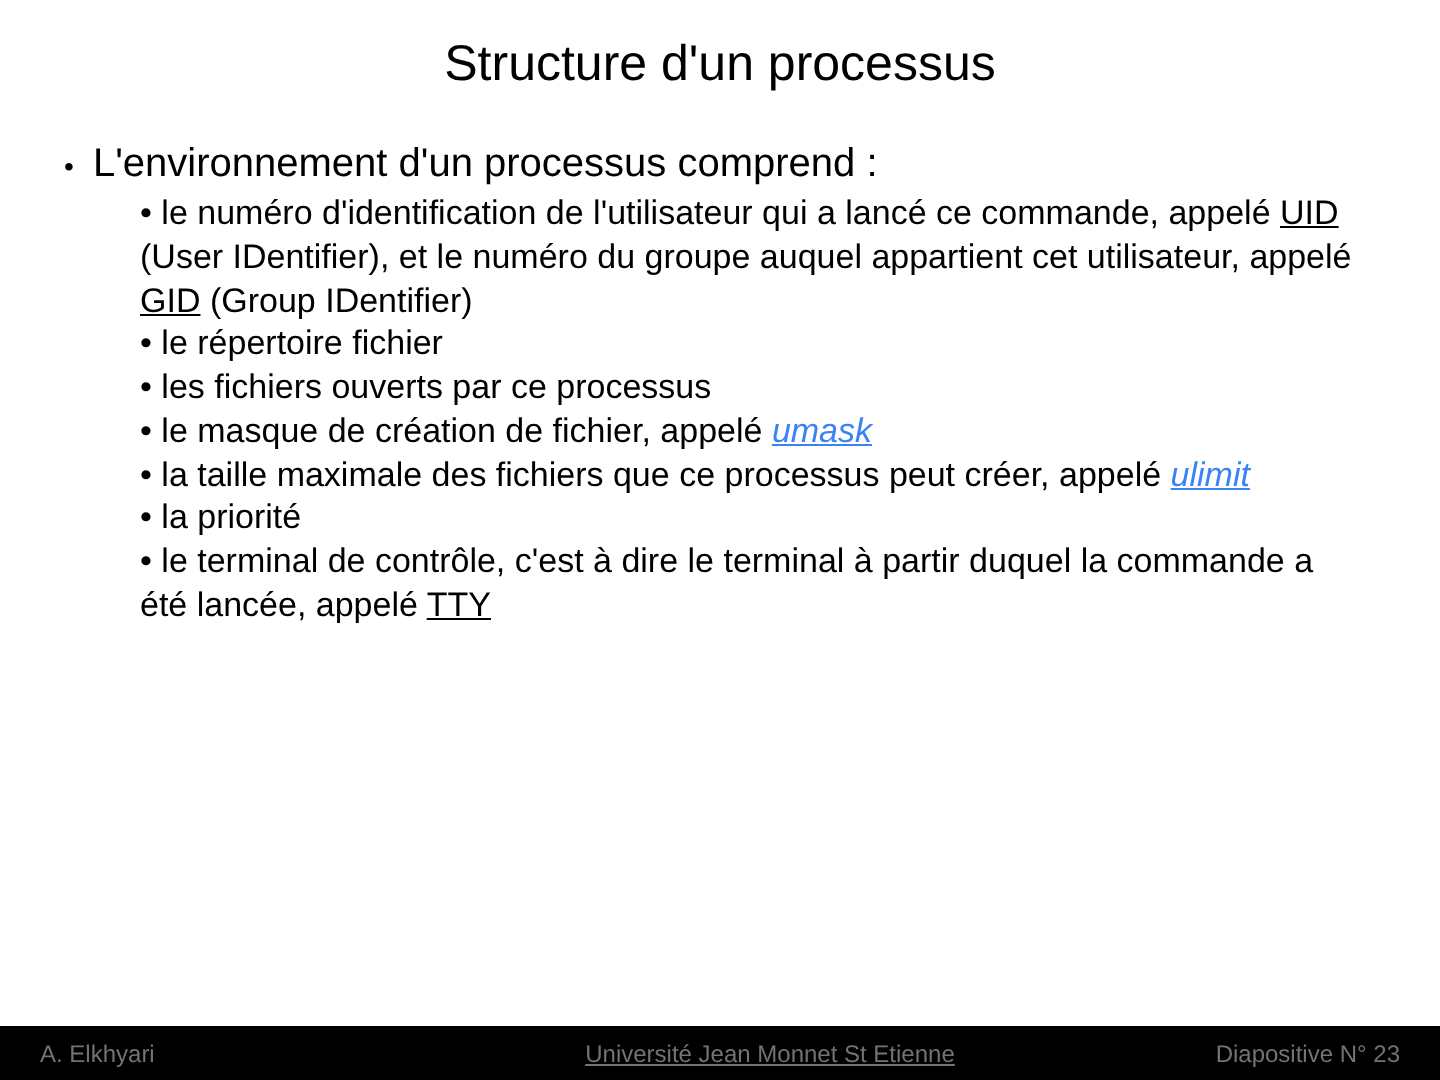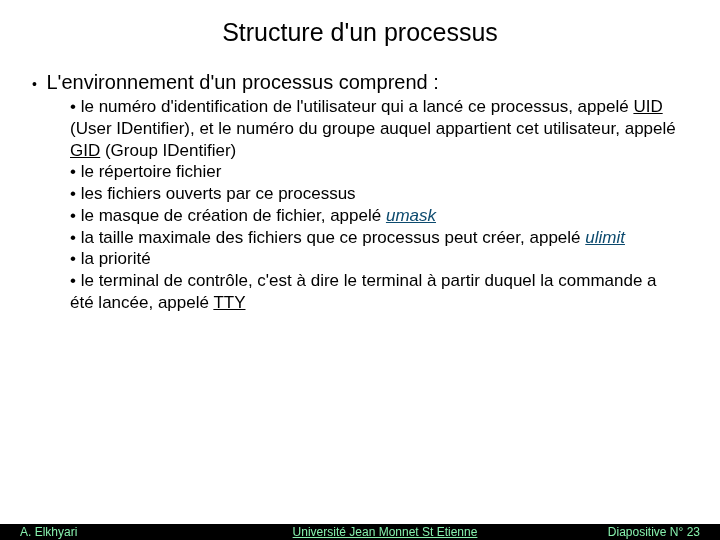--- a/index.html
+++ b/index.html
@@ -31,27 +31,27 @@
   }
   .lead .dot { font-size: 14px; vertical-align: middle; margin-right: 4px; }
   .body {
     font-size: 17px;
     line-height: 1.28;
     margin-left: 40px;
     margin-right: 10px;
   }
   .body p { margin: 0; }
   .u { text-decoration: underline; }
-  .g { color: #0c4a6e; font-style: italic; text-decoration: underline; }
+  .g { color: #3b82f6; font-style: italic; text-decoration: underline; }
   .footer {
     position: absolute;
     left: 0; right: 0; bottom: 0;
-    height: 16px;
+    height: 27px;
     background: #000;
-    color: #86efac;
+    color: #737373;
     font-family: Arial, Helvetica, sans-serif;
     font-size: 12px;
     display: flex;
     align-items: center;
   }
   .footer .left { flex: 0 0 200px; padding-left: 20px; }
   .footer .center { flex: 1; text-align: center; text-decoration: underline; }
   .footer .right { flex: 0 0 150px; text-align: right; padding-right: 20px; }
 </style>
 </head>
@@ -61,21 +61,21 @@
 
   <h1 class="title">Structure d'un processus</h1>
 
   <div class="lead">
     <span class="dot">•</span>
     <span>L'environnement d'un processus comprend :</span>
   </div>
 
   <div class="body">
     <p>
-      <span>• le numéro d'identification de l'utilisateur qui a lancé ce processus, appelé </span><span class="u">UID</span><span> (User IDentifier), et le numéro du groupe auquel appartient cet utilisateur, appelé </span><span class="u">GID</span><span> (Group IDentifier)</span>
+      <span>• le numéro d'identification de l'utilisateur qui a lancé ce commande, appelé </span><span class="u">UID</span><span> (User IDentifier), et le numéro du groupe auquel appartient cet utilisateur, appelé </span><span class="u">GID</span><span> (Group IDentifier)</span>
     </p>
     <p>• le répertoire fichier</p>
     <p>• les fichiers ouverts par ce processus</p>
     <p>
       <span>• le masque de création de fichier, appelé </span><span class="g">umask</span>
     </p>
     <p>
       <span>• la taille maximale des fichiers que ce processus peut créer, appelé </span><span class="g">ulimit</span>
     </p>
     <p>• la priorité</p>

